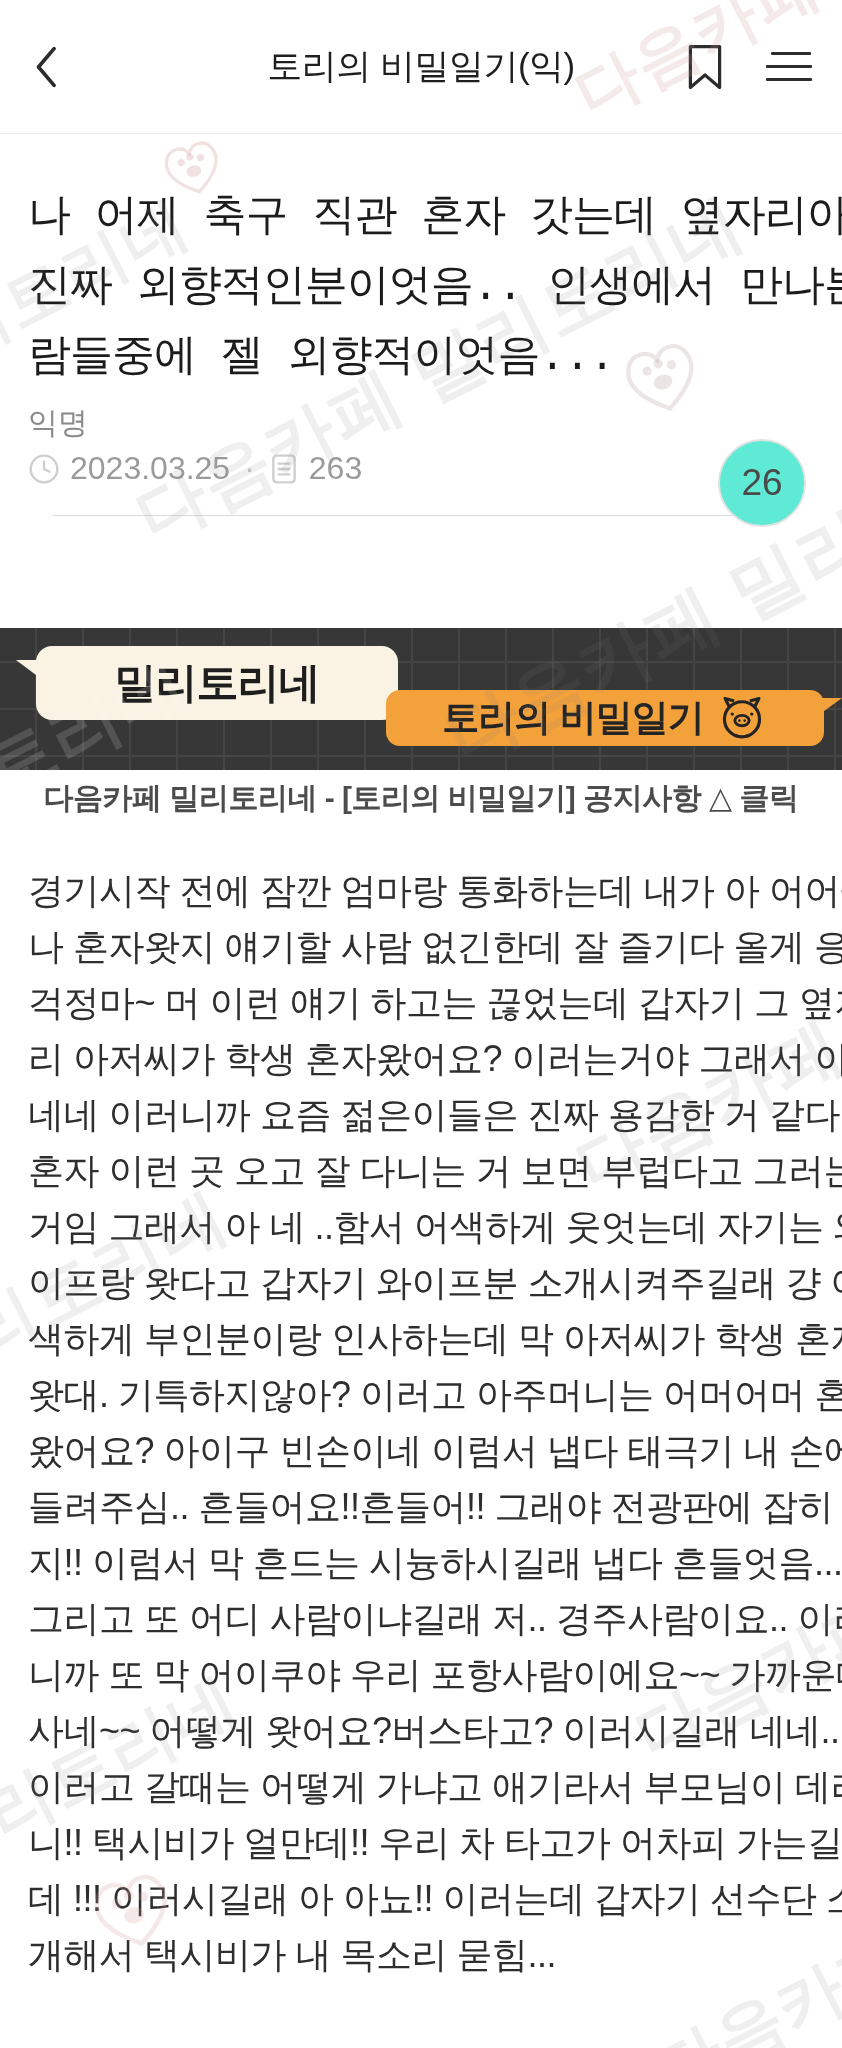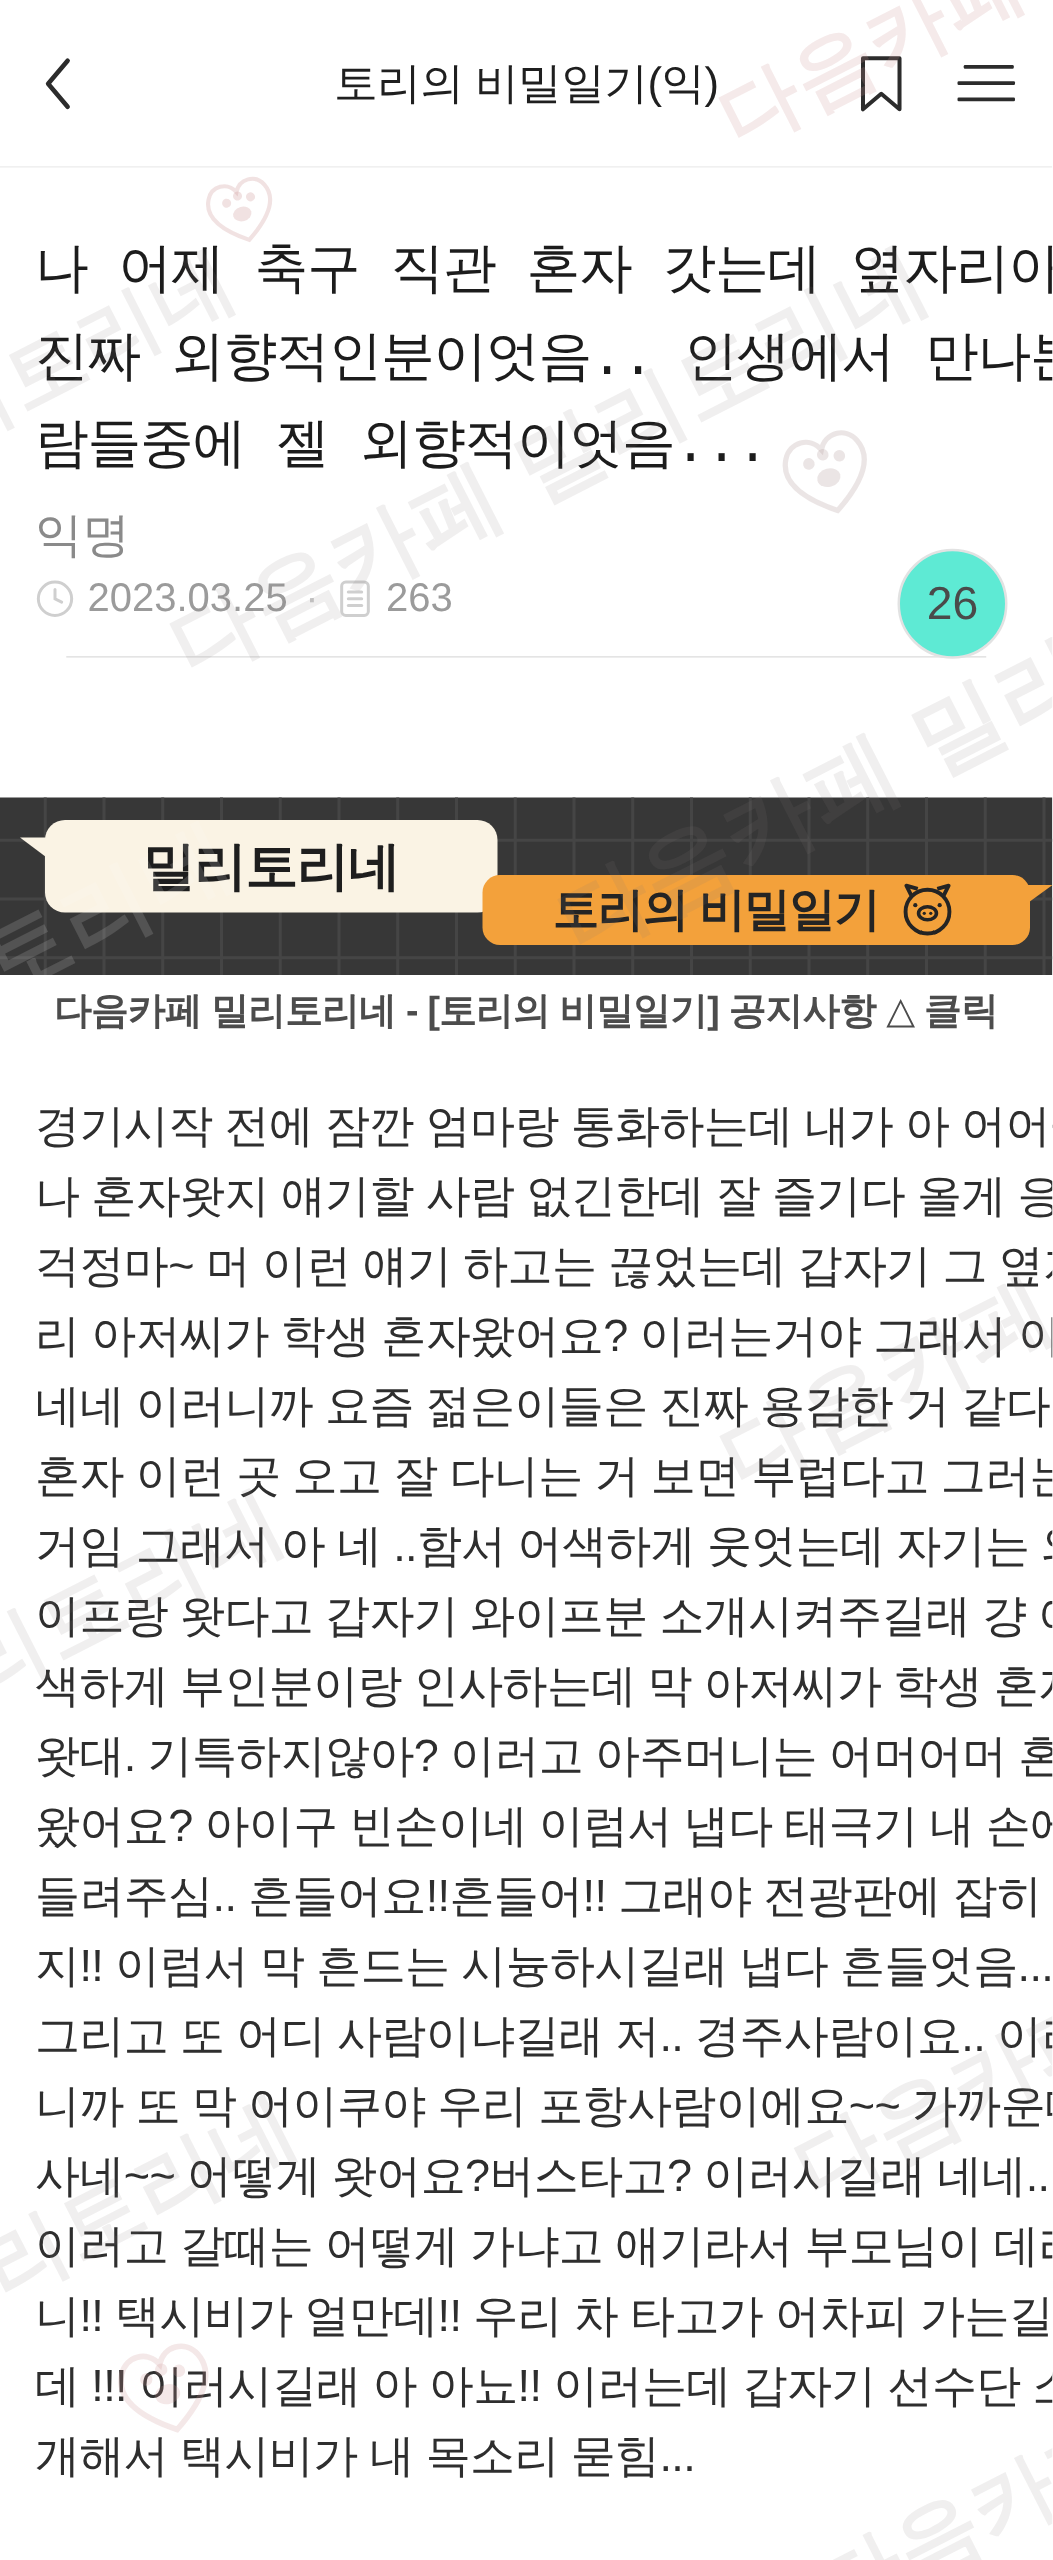--- a/index.html
+++ b/index.html
@@ -27,21 +27,21 @@
   .hamburger{display:flex;flex-direction:column;gap:10px;width:46px;}
   .hamburger span{display:block;height:3px;background:#2c2c2c;border-radius:1px;}
   .hamburger span:first-child{width:40px;margin-left:3px;}
   .hamburger span:nth-child(2),.hamburger span:nth-child(3){width:46px;}
 
   
   .post-head{position:relative;padding:0 28px;}
   .post-title{margin-top:49px;font-size:43px;line-height:70px;font-weight:500;
               color:#1c1c1c;letter-spacing:-1px;}
   .post-title div{white-space:nowrap;font-family:Liberation Mono, monospace;}
-  .author{margin-top:10px;font-size:38px;color:#8a8a8a;}
+  .author{margin-top:10px;font-size:30px;color:#8a8a8a;}
   .meta-row{margin-top:6px;display:flex;align-items:center;gap:10px;
             font-size:32px;color:var(--text-meta);}
   .meta-dot{color:#c9c9c9;margin:0 4px;}
   .comment-badge{position:absolute;top:256px;right:36px;width:88px;height:88px;
                  border:2px solid #e2e2e2;border-radius:50%;background:#5eead4;
                  display:flex;align-items:center;justify-content:center;
                  font-size:37px;color:#4a4a4a;cursor:pointer;}
   .divider{margin:28px 25px 0;border-top:1px solid var(--divider);}
 
   

